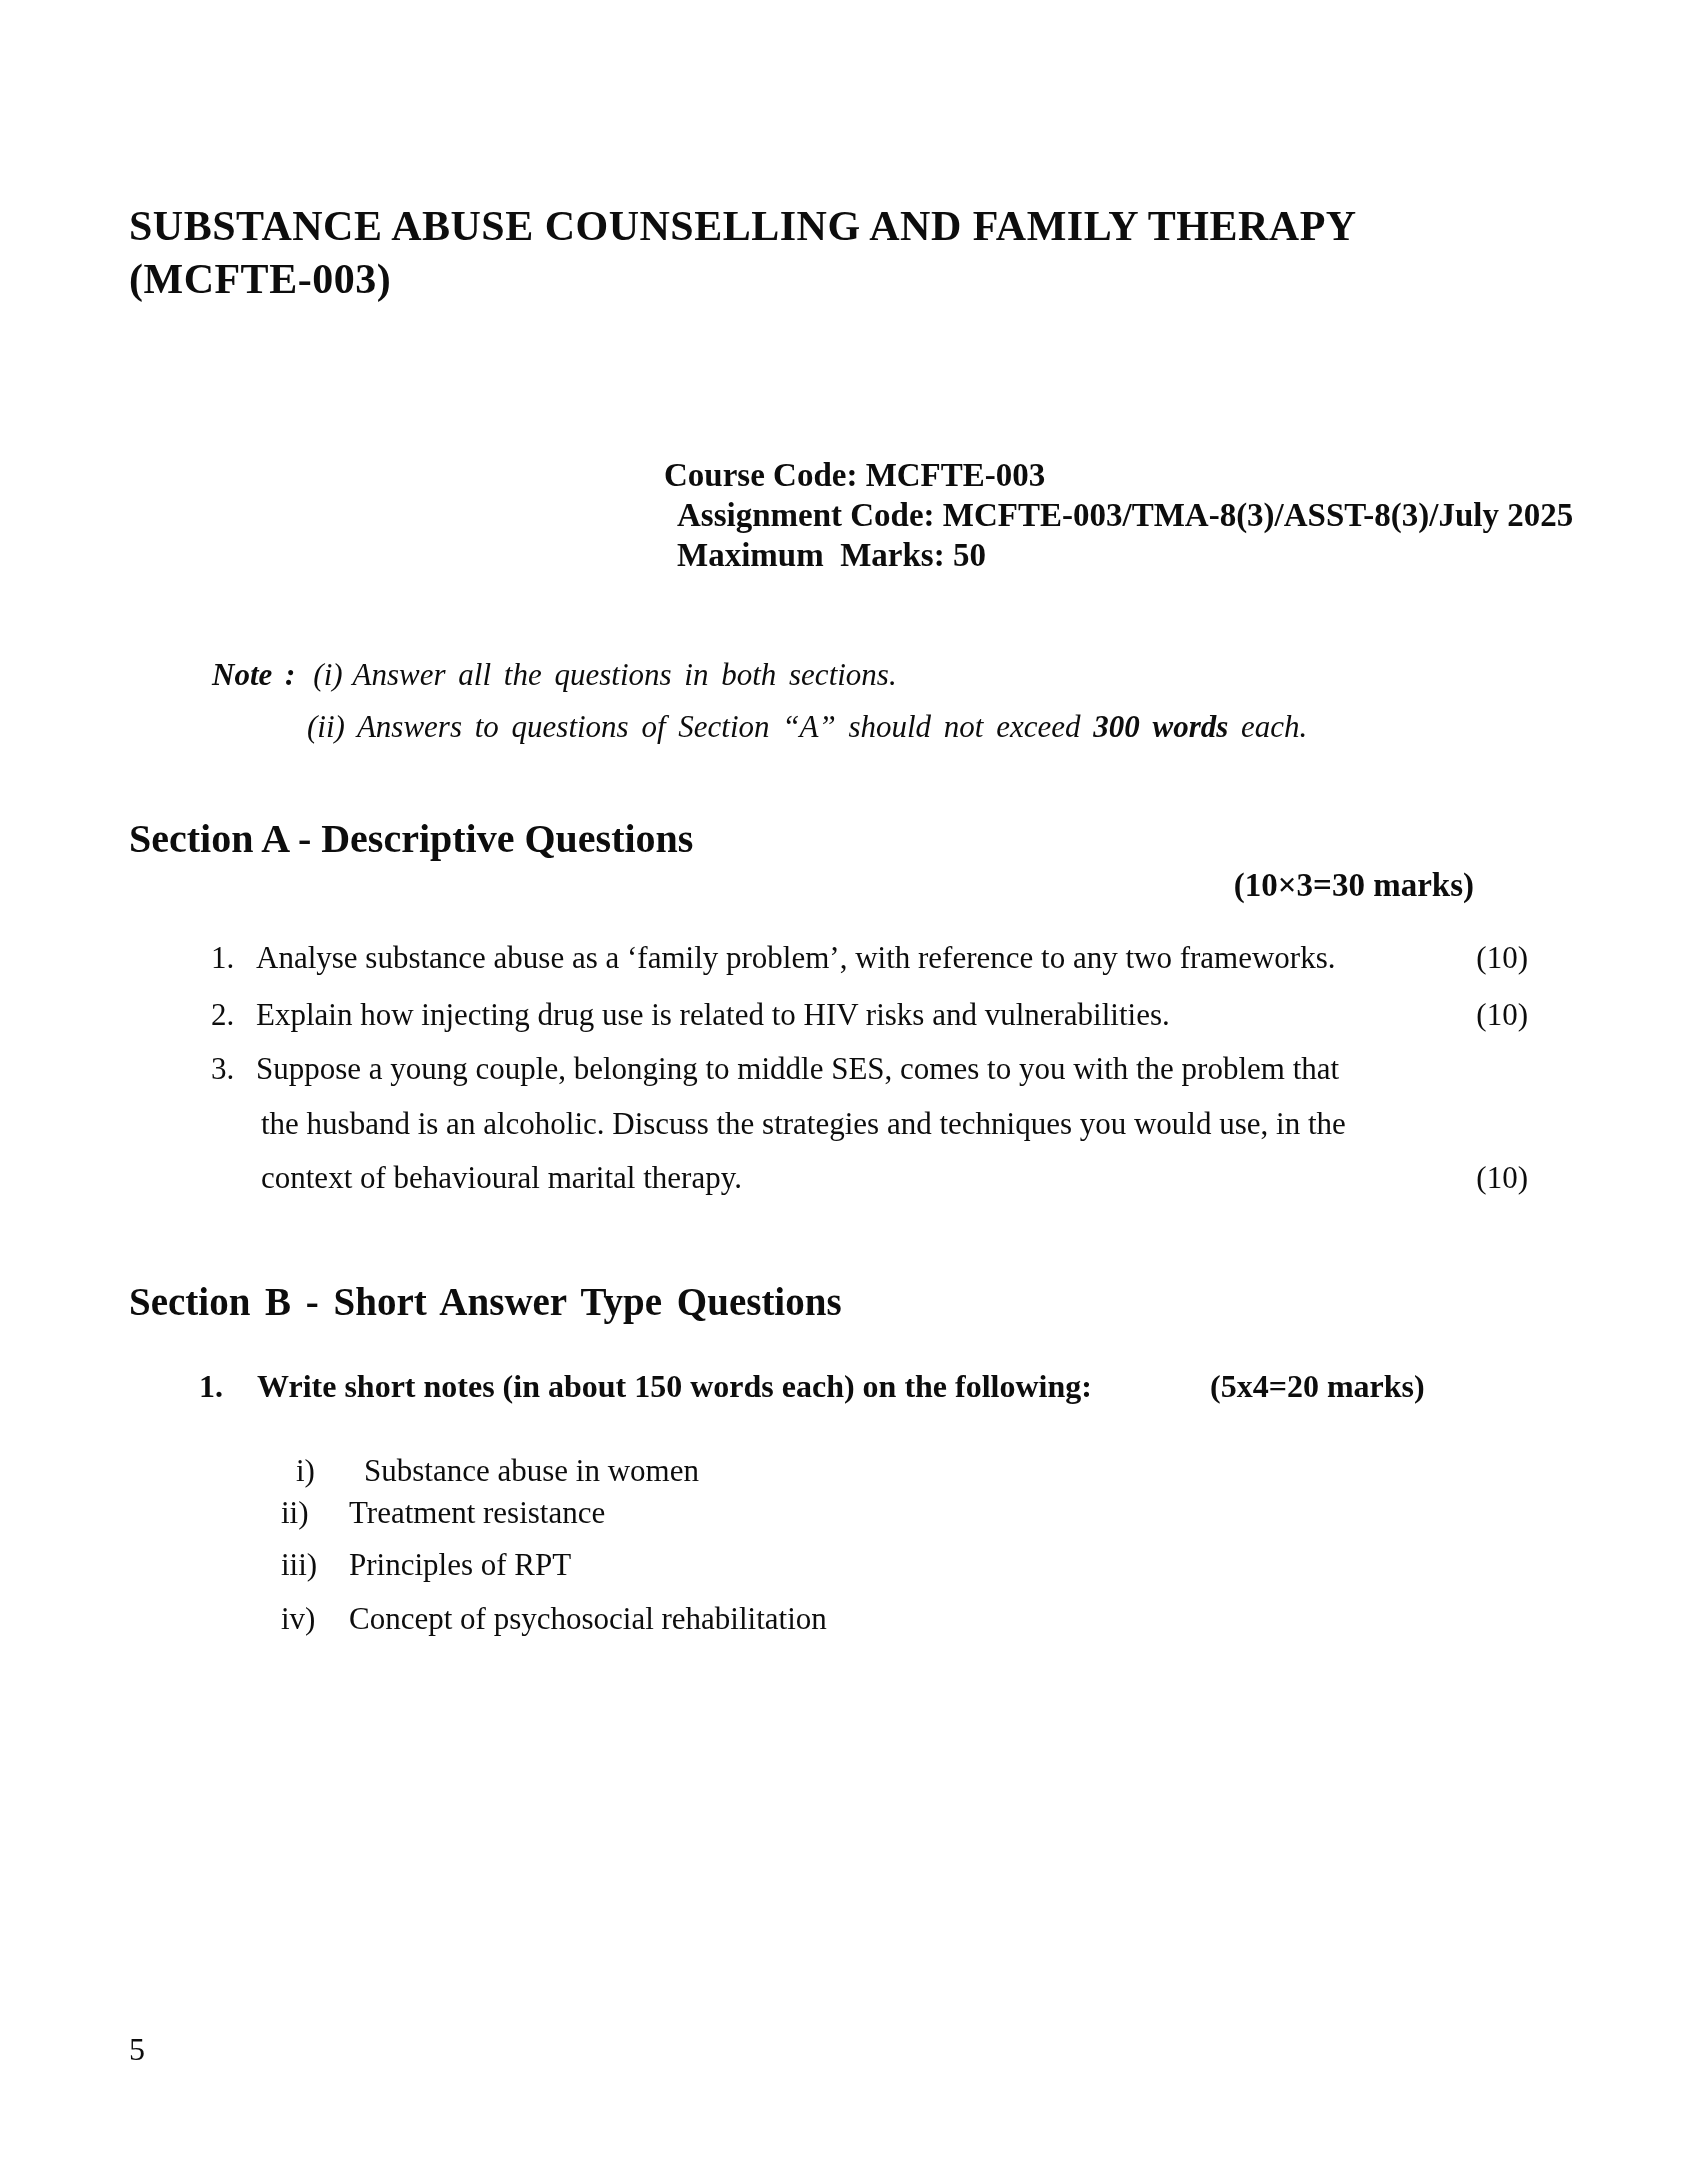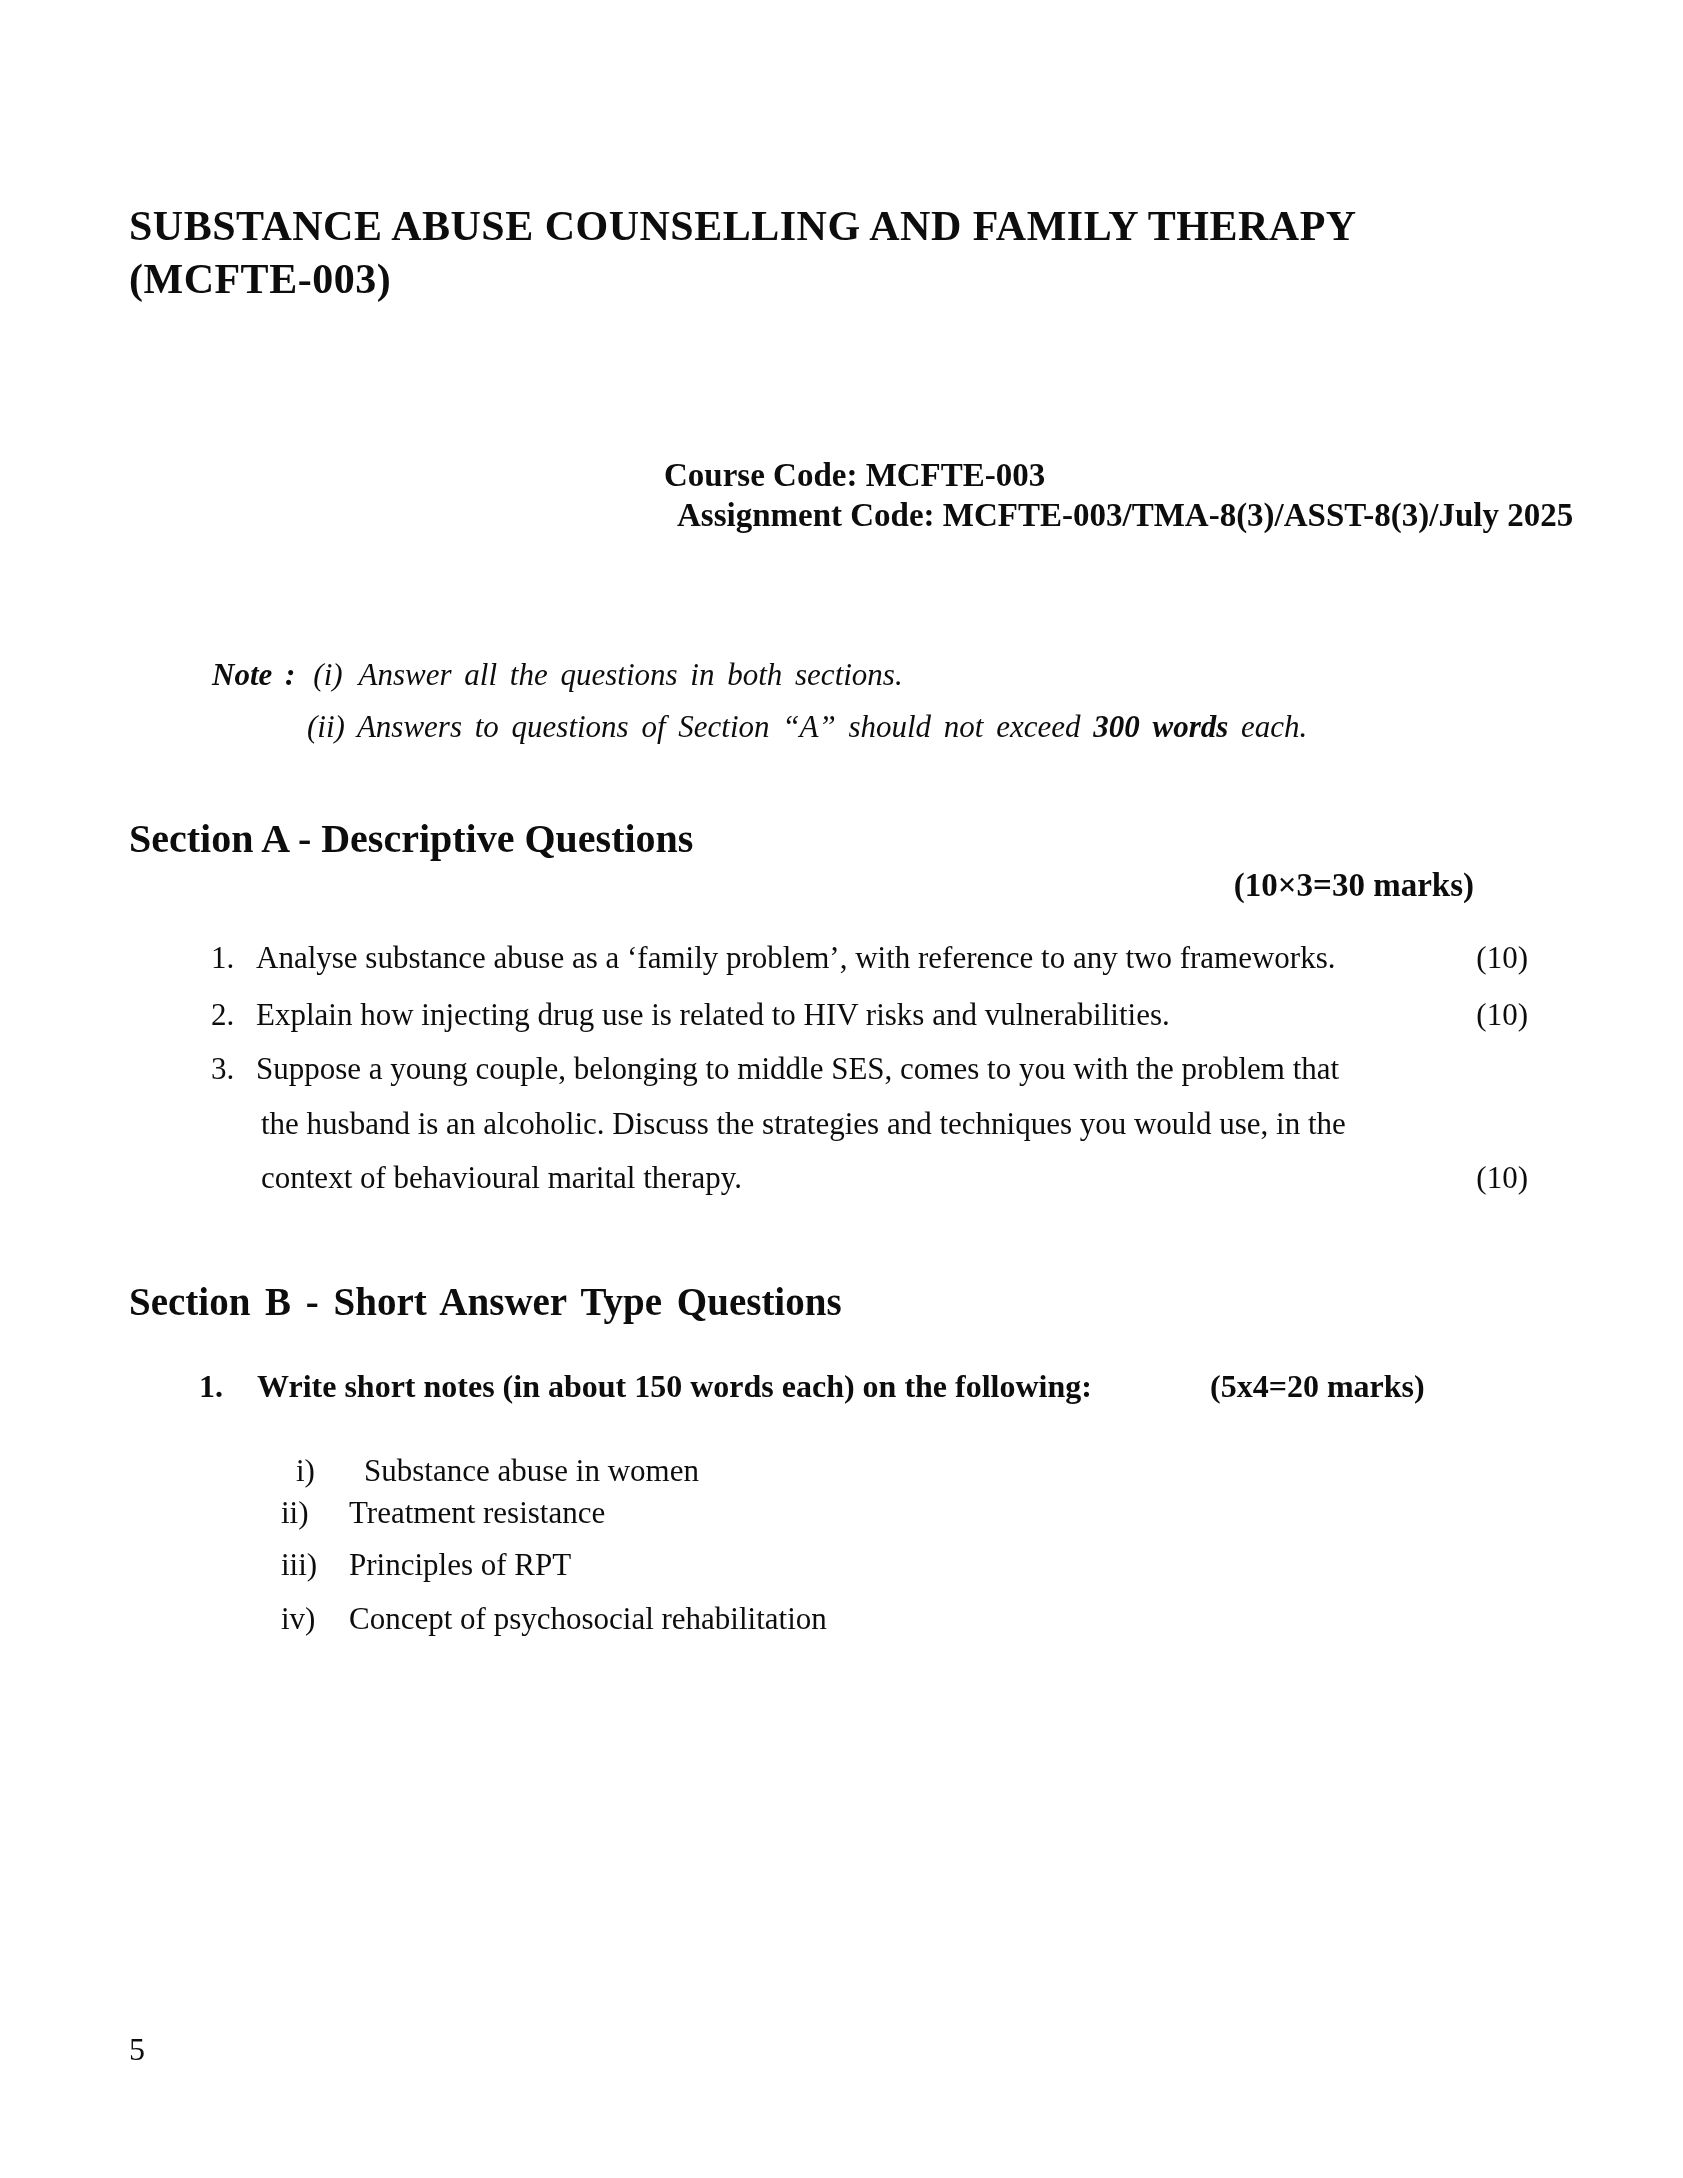--- a/index.html
+++ b/index.html
@@ -35,21 +35,21 @@
     font-weight: bold;
     line-height: 40px;
   }
   .course-line.indent { padding-left: 13px; }
 
   .note-line { font-size: 31px; font-style: italic; line-height: 36px; word-spacing: 5px; }
   .note-line-1 { left: 212px; top: 657px; }
   .note-line-2 { left: 307px; top: 709px; }
   .note-label { font-weight: bold; margin-top: 48px; }
   .note-marker-1 { margin-left: 18px; }
-  .note-text-1 { margin-left: 16px; }
+  .note-text-1 { margin-left: 10px; }
   .note-text-2 { margin-left: 12px; }
   .bold-ital { font-weight: bold; }
 
   .section-heading {
     font-size: 40px;
     font-weight: bold;
     line-height: 46px;
   }
   .section-a-heading { top: 816px; }
   .section-b-heading { top: 1279px; font-size: 39px; word-spacing: 5px; }
@@ -99,20 +99,21 @@
 
   <div class="center-wrap doc-title">
     <div>SUBSTANCE ABUSE COUNSELLING AND FAMILY THERAPY</div>
     <div>(MCFTE-003)</div>
   </div>
 
 
   <div class="abs course-block">
     <div class="course-line pre">Course Code: MCFTE-003</div>
     <div class="course-line indent pre">Assignment Code: MCFTE-003/TMA-8(3)/ASST-8(3)/July 2025</div>
+    <div class="course-line indent pre">Maximum  Marks: 50</div>
   </div>
 
   <div class="abs note-line note-line-1">
     <span class="note-label pre">Note :</span><span class="note-marker-1">(i)</span><span class="note-text-1">Answer all the questions in both sections.</span>
   </div>
   <div class="abs note-line note-line-2">
     <span>(ii)</span><span class="note-text-2">Answers to questions of Section “A” should not exceed</span>
     <span class="bold-ital">300 words</span>
     <span>each.</span>
   </div>

